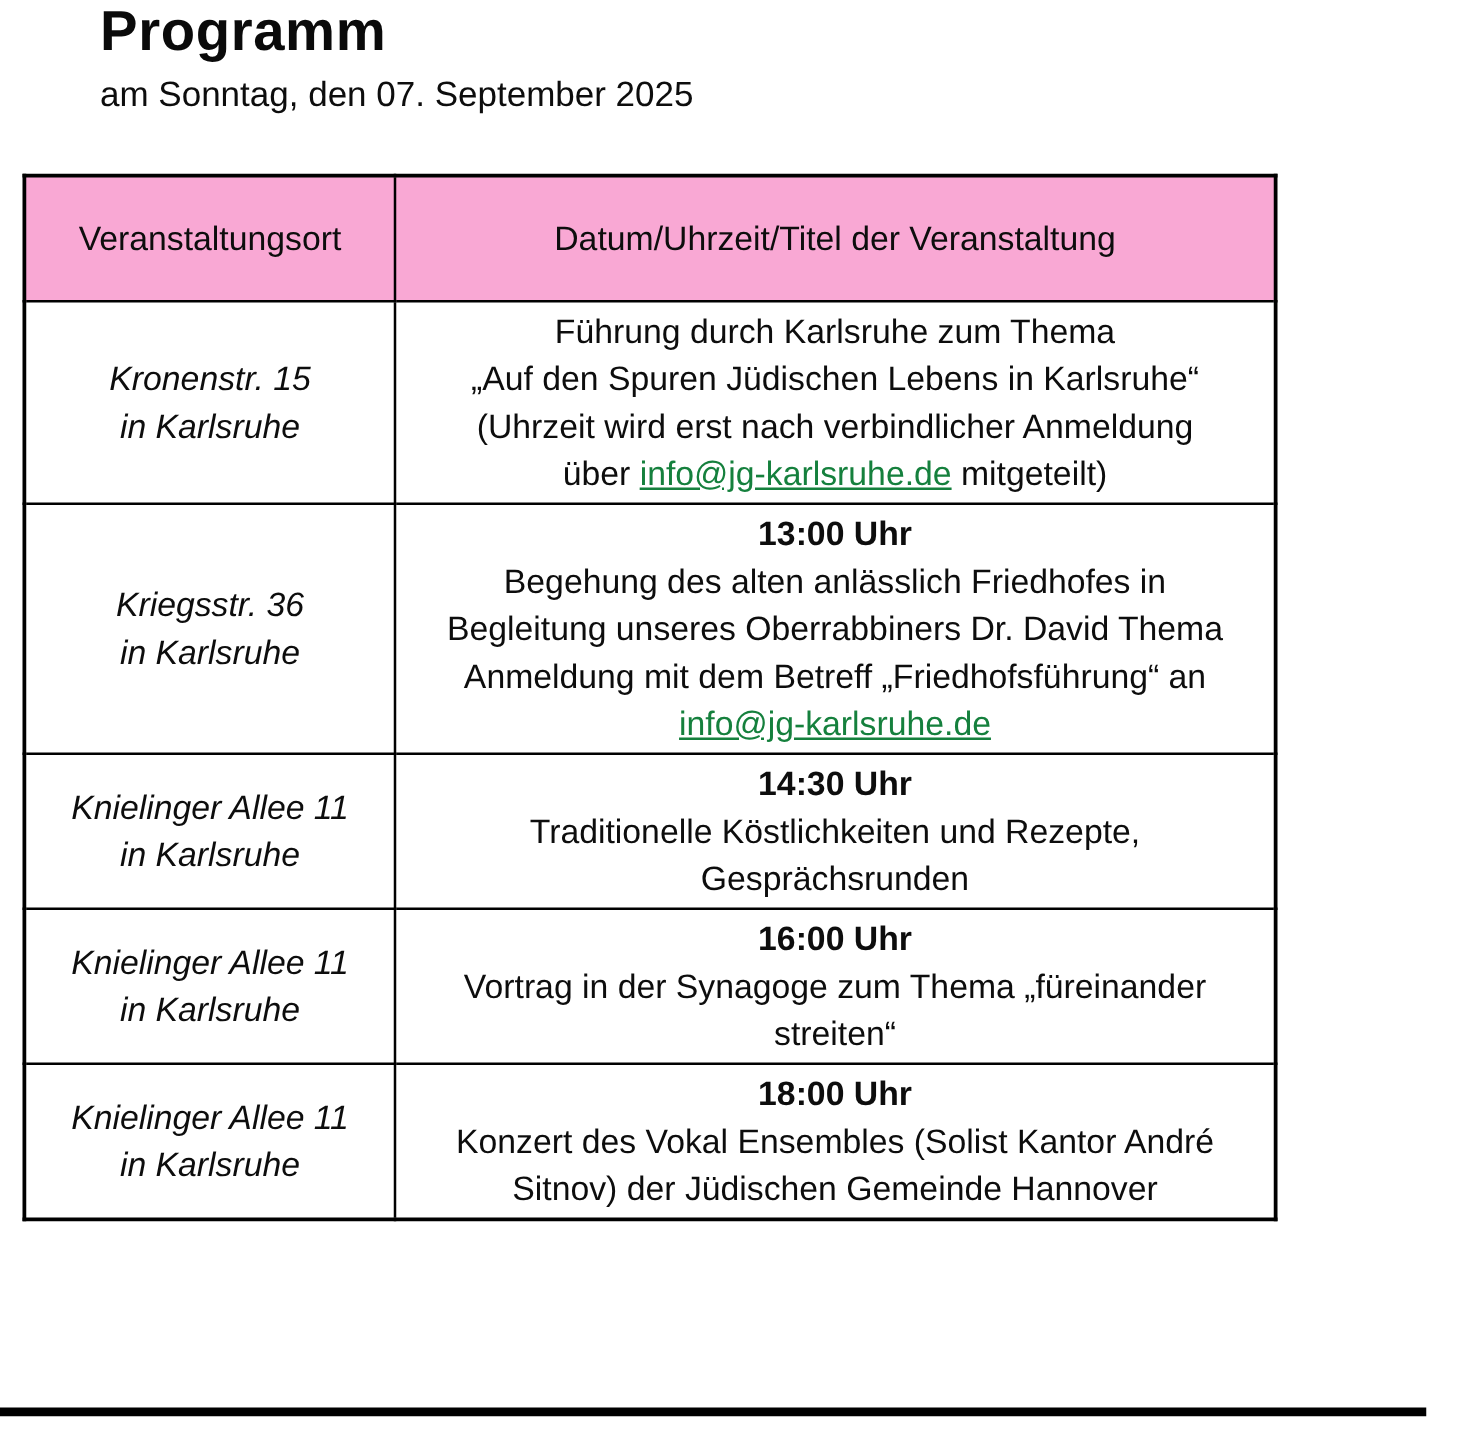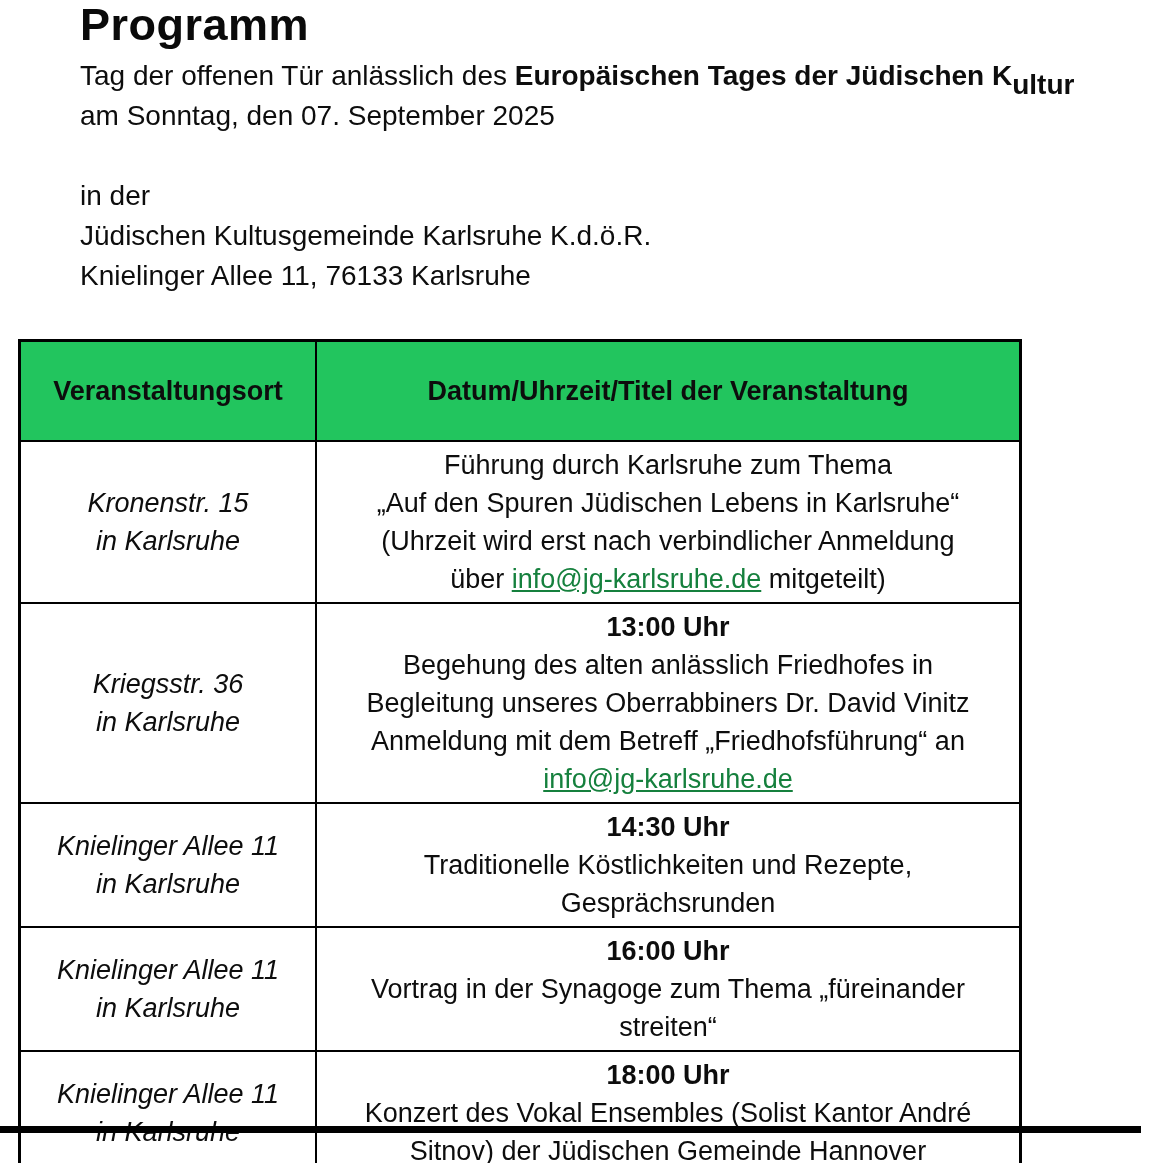--- a/index.html
+++ b/index.html
@@ -44,22 +44,22 @@
   }
   table.program th, table.program td {
     border: 2px solid #000000;
     text-align: center;
     vertical-align: middle;
     padding: 4px 6px;
     line-height: 38px;
   }
   table.program { border: 3px solid #000000; }
   table.program thead th {
-    background: #22c55e;
-    font-weight: 700;
+    background: #f9a8d4;
+    font-weight: 400;
     height: 90px;
   }
   th.col-venue { width: 282px; }
   td.venue { font-weight: 400; font-style: italic; }
   .r1 td { height: 146px; }
   .r2 td { height: 186px; }
   .r3 td { height: 108px; }
   .r4 td { height: 107px; }
   .r5 td { height: 106px; }
   .time { font-weight: 700; }
@@ -78,29 +78,23 @@
   }
 </style>
 </head>
 <body>
 
 <div class="page">
 
   <h1 class="page-title">Programm</h1>
 
   <div class="intro">
-    <div><span>Tag der offenen Tür anlässlich des </span><b>Europäischen Tages der Jüdischen K</b><b class="dropped">ultur</b></div>
     <div>am Sonntag, den 07. September 2025</div>
   </div>
 
-  <div class="address">
-    <div>in der</div>
-    <div>Jüdischen Kultusgemeinde Karlsruhe K.d.ö.R.</div>
-    <div>Knielinger Allee 11, 76133 Karlsruhe</div>
-  </div>
 
   <table class="program">
     <thead>
       <tr>
         <th class="col-venue">Veranstaltungsort</th>
         <th class="col-event">Datum/Uhrzeit/Titel der Veranstaltung</th>
       </tr>
     </thead>
     <tbody>
       <tr class="r1">
@@ -116,21 +110,21 @@
         </td>
       </tr>
       <tr class="r2">
         <td class="venue">
           <div>Kriegsstr. 36</div>
           <div>in Karlsruhe</div>
         </td>
         <td class="event">
           <div class="time">13:00 Uhr</div>
           <div>Begehung des alten anlässlich Friedhofes in</div>
-          <div>Begleitung unseres Oberrabbiners Dr. David Vinitz</div>
+          <div>Begleitung unseres Oberrabbiners Dr. David Thema</div>
           <div>Anmeldung mit dem Betreff „Friedhofsführung“ an</div>
           <div><a class="email-link">info@jg-karlsruhe.de</a></div>
         </td>
       </tr>
       <tr class="r3">
         <td class="venue">
           <div>Knielinger Allee 11</div>
           <div>in Karlsruhe</div>
         </td>
         <td class="event">

